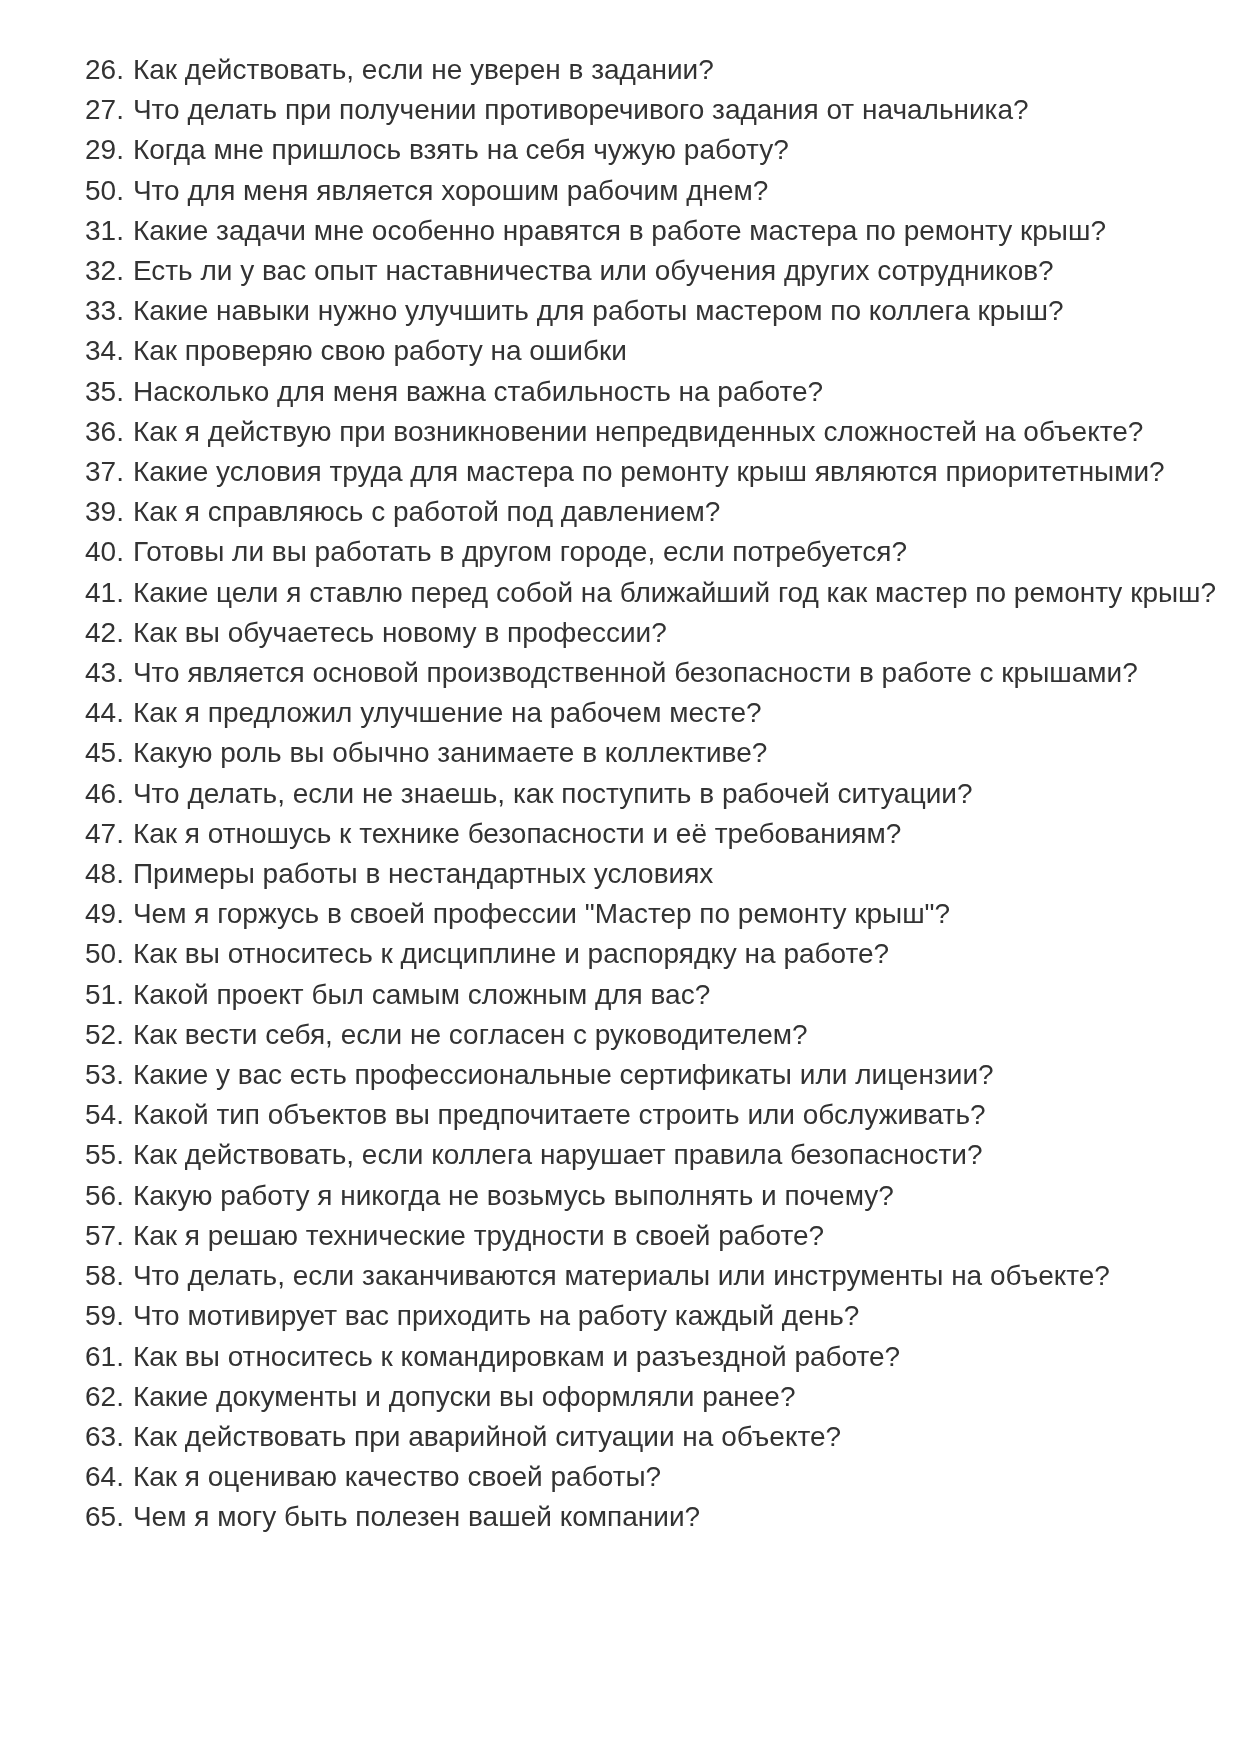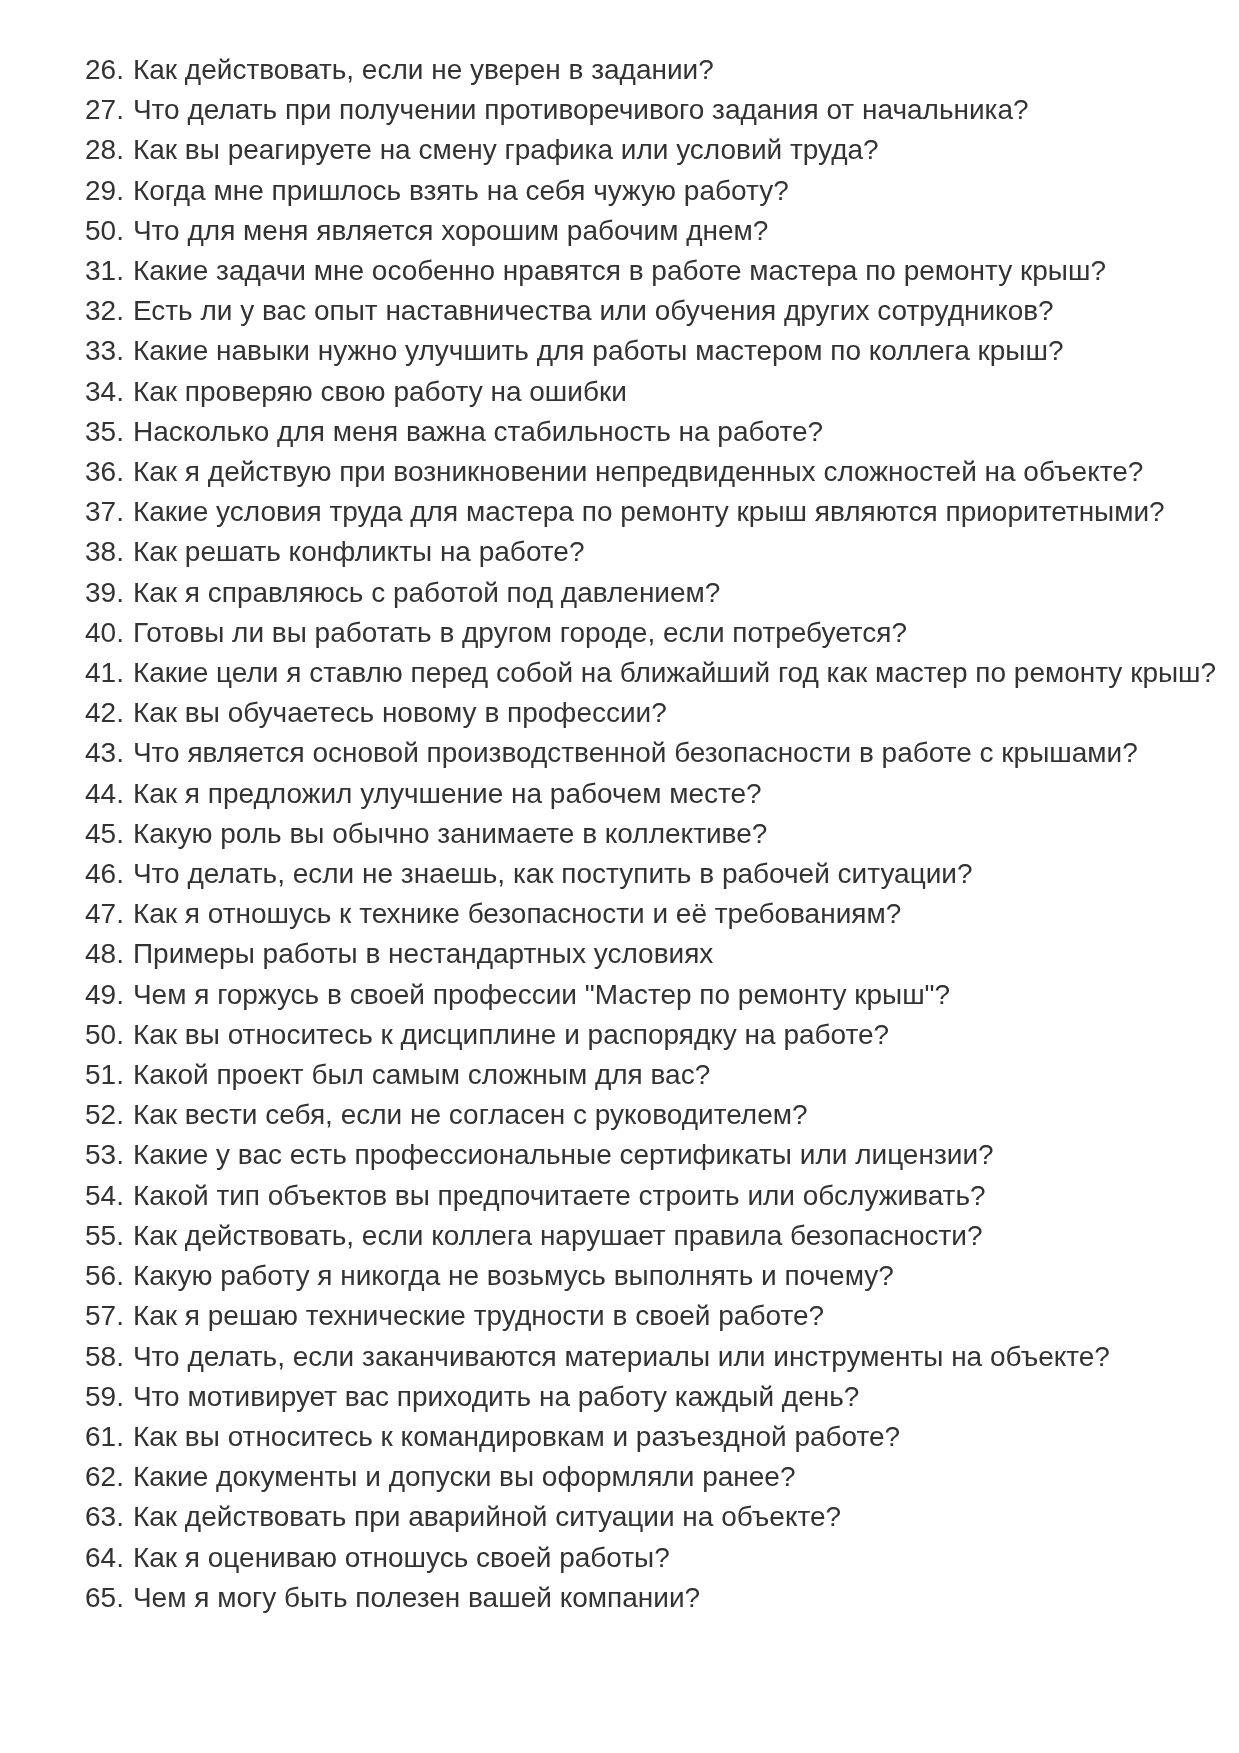--- a/index.html
+++ b/index.html
@@ -36,41 +36,39 @@
 </style>
 </head>
 <body style="background: rgb(255, 255, 255);">
 
 <div class="page" style="color: rgb(51, 51, 51);">
   <ol class="question-list">
   <li class="q-line"><span class="q-num">26.</span><span class="q-text">Как действовать, если не уверен в задании?</span></li>
 
   <li class="q-line"><span class="q-num">27.</span><span class="q-text">Что делать при получении противоречивого задания от начальника?</span></li>
 
-  <li class="q-line"><span class="q-num">28.</span><span class="q-text">Как вы реагируете на смену графика или условий труда?</span></li>
 
   <li class="q-line"><span class="q-num">29.</span><span class="q-text">Когда мне пришлось взять на себя чужую работу?</span></li>
 
   <li class="q-line"><span class="q-num">50.</span><span class="q-text">Что для меня является хорошим рабочим днем?</span></li>
 
   <li class="q-line"><span class="q-num">31.</span><span class="q-text">Какие задачи мне особенно нравятся в работе мастера по ремонту крыш?</span></li>
 
   <li class="q-line"><span class="q-num">32.</span><span class="q-text">Есть ли у вас опыт наставничества или обучения других сотрудников?</span></li>
 
   <li class="q-line"><span class="q-num">33.</span><span class="q-text">Какие навыки нужно улучшить для работы мастером по коллега крыш?</span></li>
 
   <li class="q-line"><span class="q-num">34.</span><span class="q-text">Как проверяю свою работу на ошибки</span></li>
 
   <li class="q-line"><span class="q-num">35.</span><span class="q-text">Насколько для меня важна стабильность на работе?</span></li>
 
   <li class="q-line"><span class="q-num">36.</span><span class="q-text">Как я действую при возникновении непредвиденных сложностей на объекте?</span></li>
 
   <li class="q-line"><span class="q-num">37.</span><span class="q-text">Какие условия труда для мастера по ремонту крыш являются приоритетными?</span></li>
 
-  <li class="q-line"><span class="q-num">38.</span><span class="q-text">Как решать конфликты на работе?</span></li>
 
   <li class="q-line"><span class="q-num">39.</span><span class="q-text">Как я справляюсь с работой под давлением?</span></li>
 
   <li class="q-line"><span class="q-num">40.</span><span class="q-text">Готовы ли вы работать в другом городе, если потребуется?</span></li>
 
   <li class="q-line"><span class="q-num">41.</span><span class="q-text">Какие цели я ставлю перед собой на ближайший год как мастер по ремонту крыш?</span></li>
 
   <li class="q-line"><span class="q-num">42.</span><span class="q-text">Как вы обучаетесь новому в профессии?</span></li>
 
   <li class="q-line"><span class="q-num">43.</span><span class="q-text">Что является основой производственной безопасности в работе с крышами?</span></li>
@@ -107,17 +105,17 @@
 
   <li class="q-line"><span class="q-num">59.</span><span class="q-text">Что мотивирует вас приходить на работу каждый день?</span></li>
 
 
   <li class="q-line"><span class="q-num">61.</span><span class="q-text">Как вы относитесь к командировкам и разъездной работе?</span></li>
 
   <li class="q-line"><span class="q-num">62.</span><span class="q-text">Какие документы и допуски вы оформляли ранее?</span></li>
 
   <li class="q-line"><span class="q-num">63.</span><span class="q-text">Как действовать при аварийной ситуации на объекте?</span></li>
 
-  <li class="q-line"><span class="q-num">64.</span><span class="q-text">Как я оцениваю отношусь своей работы?</span></li>
+  <li class="q-line"><span class="q-num">64.</span><span class="q-text">Как я оцениваю качество своей работы?</span></li>
 
   <li class="q-line"><span class="q-num">65.</span><span class="q-text">Чем я могу быть полезен вашей компании?</span></li>
 </ol>
 </div>
 
 </body></html>

